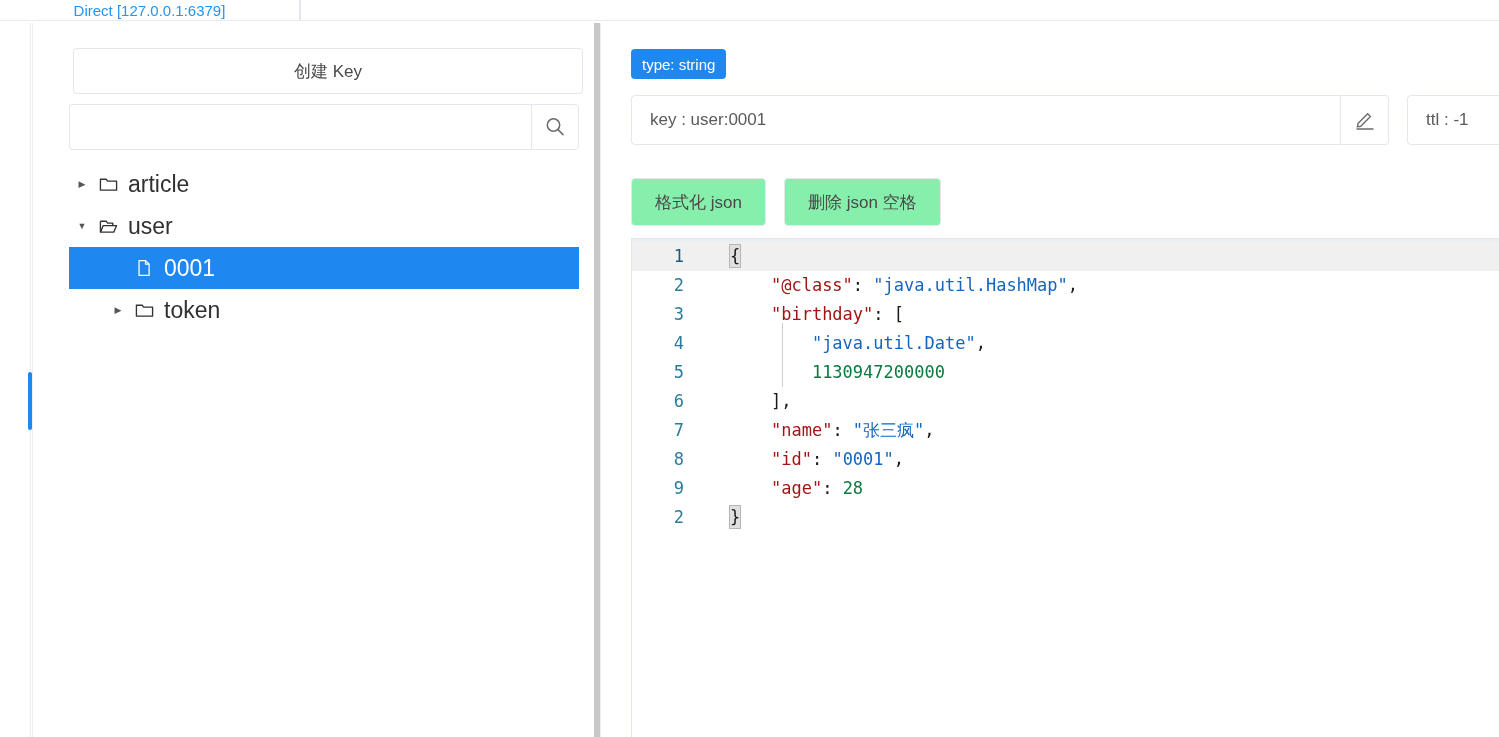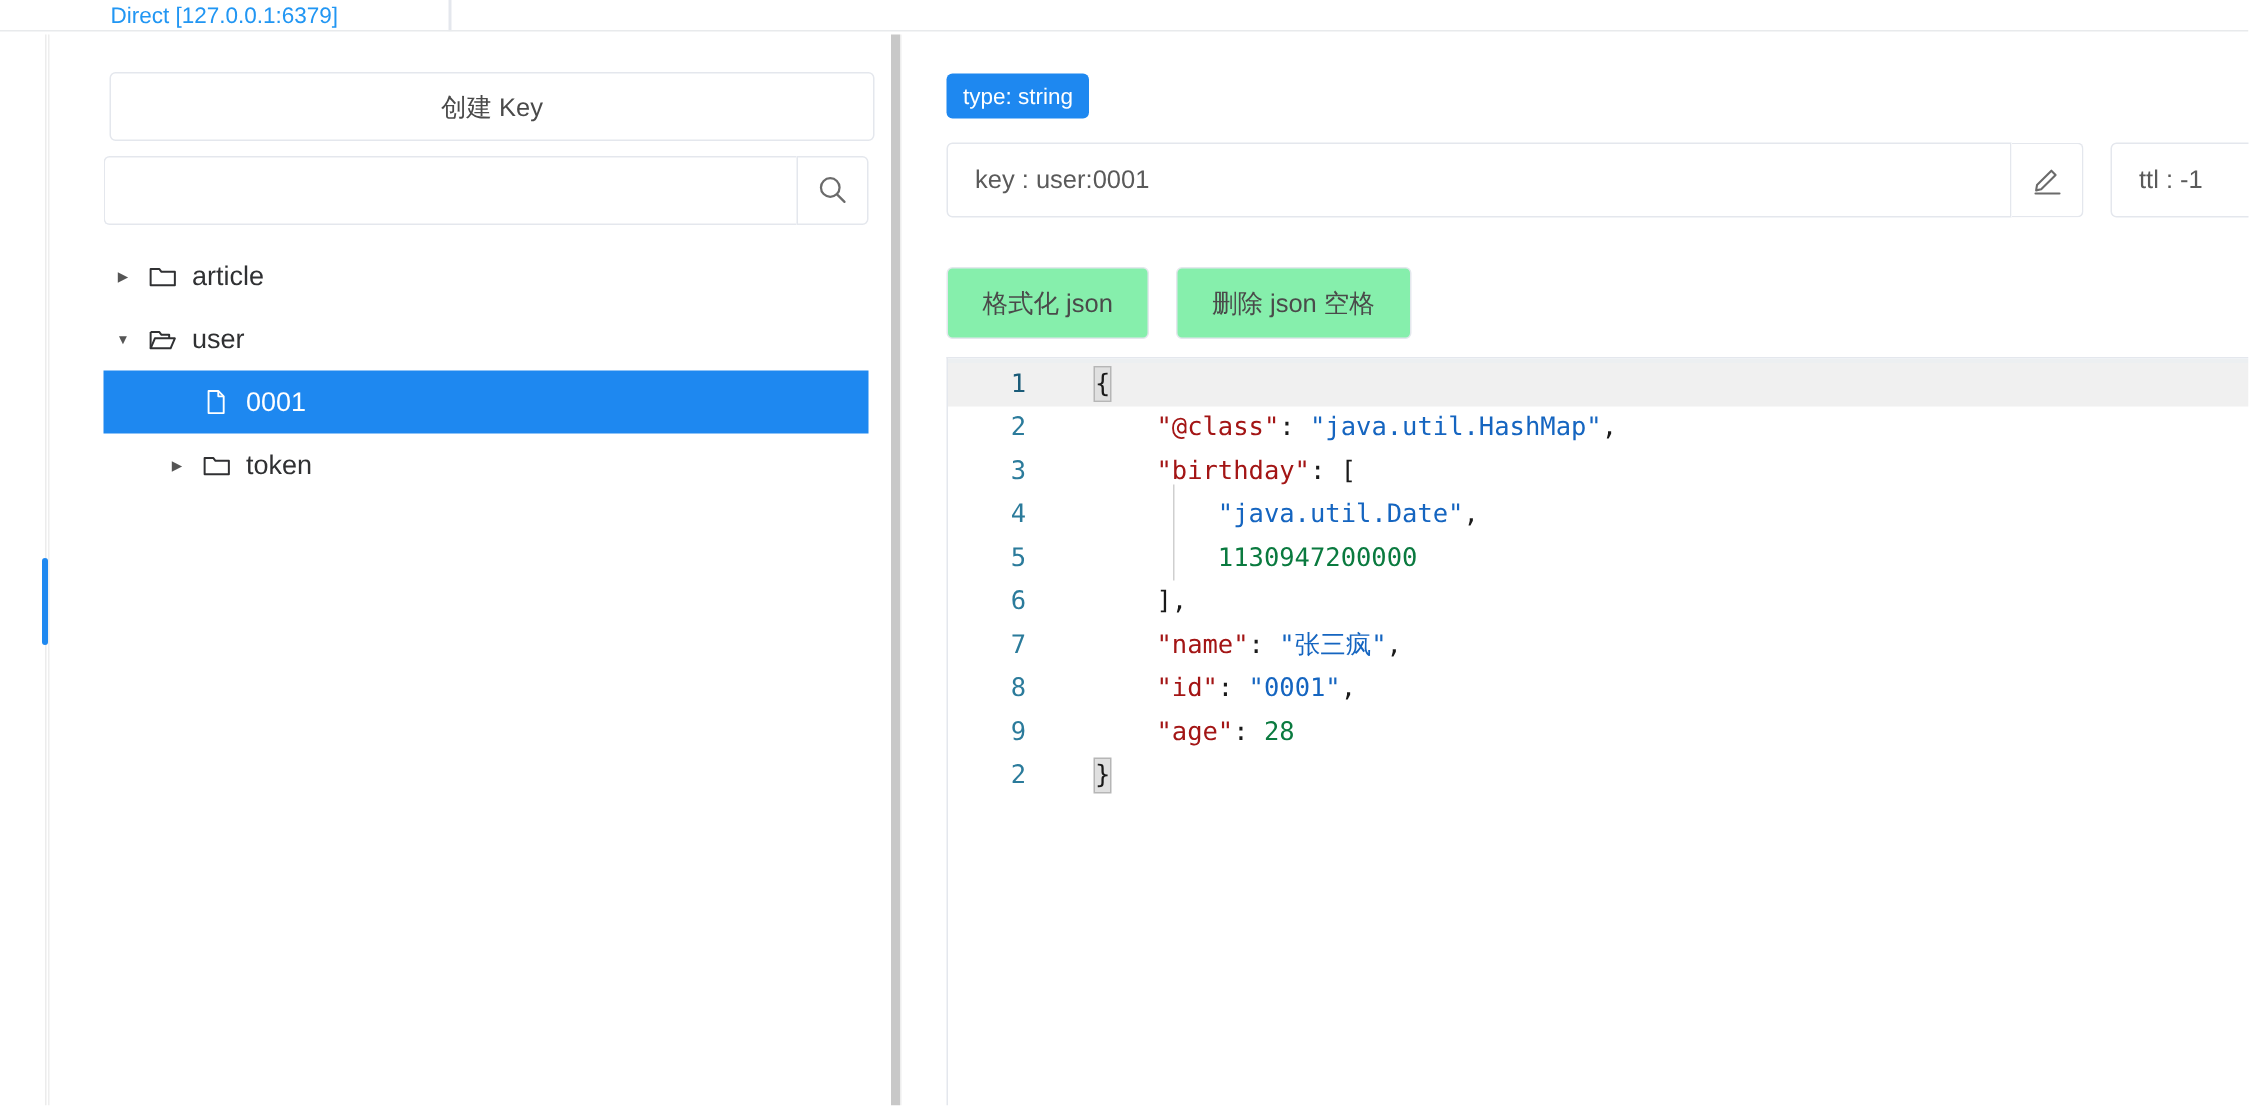--- a/index.html
+++ b/index.html
@@ -85,21 +85,21 @@
   .tree-arrow {
     width: 26px; flex: 0 0 26px;
     display: flex; align-items: center; justify-content: center;
     color: #555; font-size: 9px;
   }
   .tree-arrow.ph { visibility: hidden; }
   .tree-icon {
     width: 26px; flex: 0 0 26px;
     display: flex; align-items: center; justify-content: center;
   }
-  .tree-label { font-size: 18px; color: #303133; margin-left: 7px; }
+  .tree-label { font-size: 23px; color: #303133; margin-left: 7px; }
   .tree-node.selected .tree-label { color: #fff; }
 
   
   .splitter {
     position: absolute; left: 594px; top: 23px;
     width: 6px; height: 714px;
     background: #c8c8c8; cursor: col-resize;
   }
   .splitter-edge {
     position: absolute; left: 600px; top: 23px;

